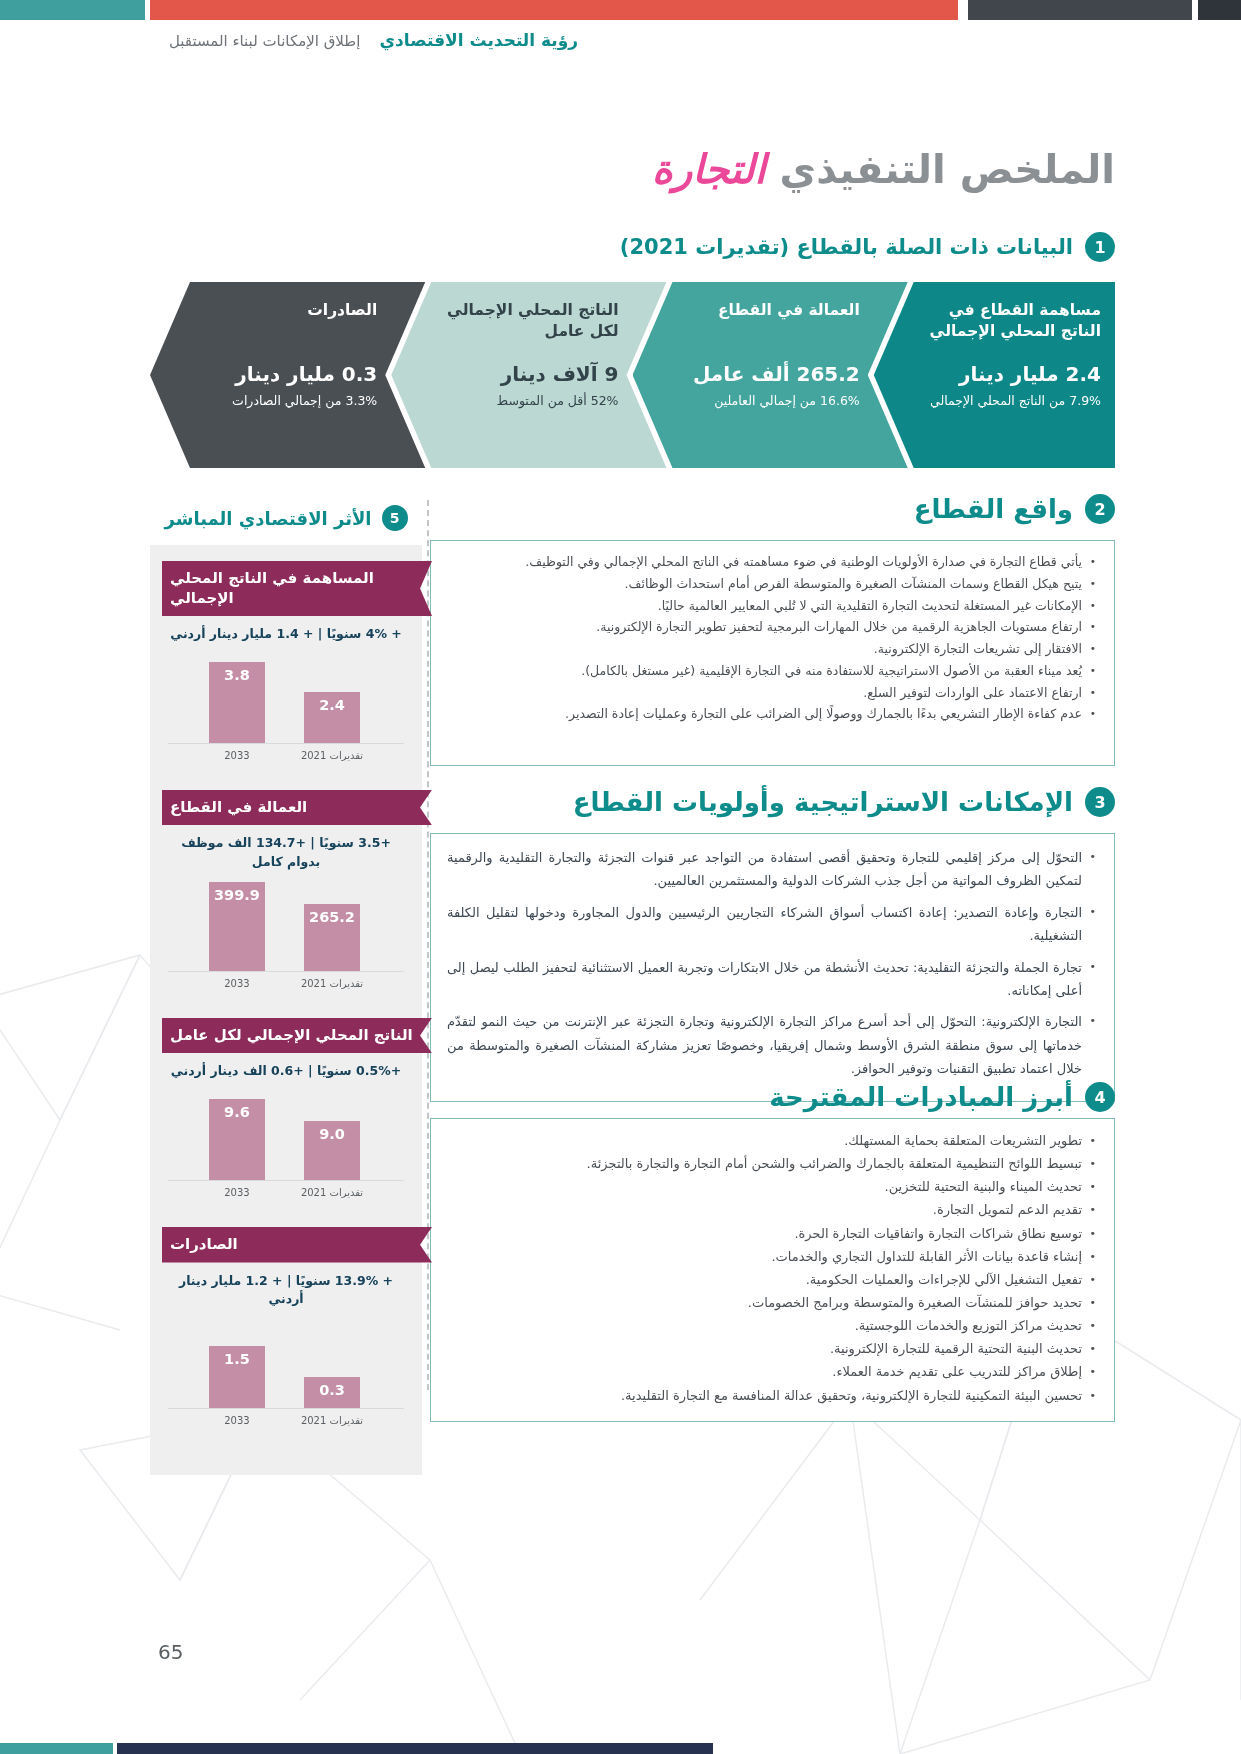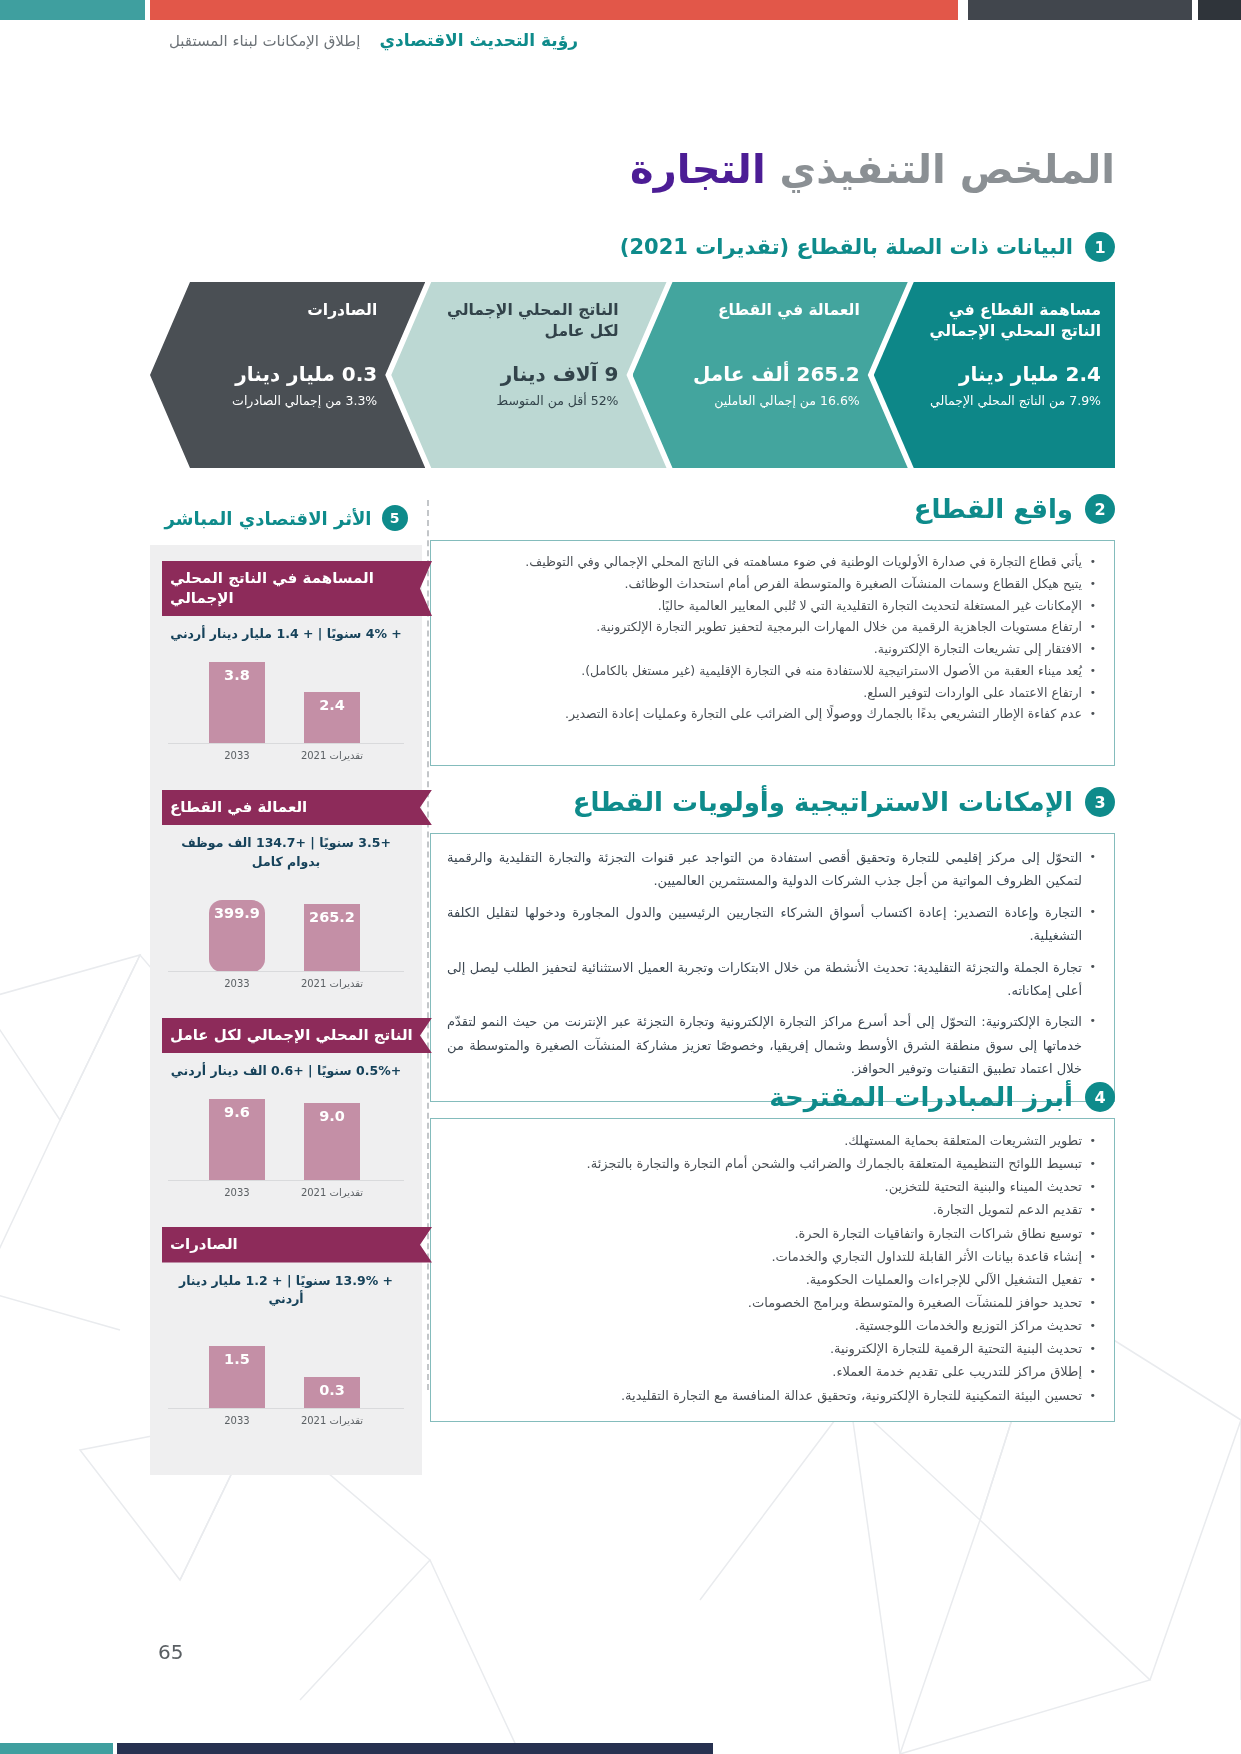--- a/index.html
+++ b/index.html
@@ -18,21 +18,21 @@
   .bb{position:absolute;bottom:0;height:11px;}
   .bb-teal{left:0;width:113px;background:#3f9f9f;}
   .bb-navy{left:117px;width:596px;background:#273150;}
   
   .brand{position:absolute;top:30px;left:148px;width:430px;direction:rtl;text-align:right;white-space:nowrap;}
   .brand-name{color:#0e8b8b;font-weight:bold;font-size:17px;}
   .brand-tag{color:#6d7378;font-size:15px;margin-right:14px;}
   
   .main-title{position:absolute;top:146px;right:126px;font-size:40px;font-weight:bold;white-space:nowrap;}
   .mt-gray{color:#8b9094;}
-  .mt-teal{color:#4c1d95;}
+  .mt-teal{color:#ec4899;font-style:italic;}
   
   .sec-head{position:absolute;display:flex;align-items:center;gap:12px;}
   .numcircle{width:30px;height:30px;min-width:30px;border-radius:50%;background:#0e8b8b;color:#fff;
     display:flex;align-items:center;justify-content:center;font-size:16px;font-weight:bold;}
   .sec-head .ht{color:#0e8b8b;font-weight:bold;}
   .sh1{top:232px;right:126px;}  .sh1 .ht{font-size:21px;}
   .sh2{top:494px;right:126px;}  .sh2 .ht{font-size:26px;}
   .sh3{top:787px;right:126px;}  .sh3 .ht{font-size:26px;}
   .sh4{top:1082px;right:126px;} .sh4 .ht{font-size:26px;}
   .sh5{top:505px;left:150px;width:272px;justify-content:center;gap:10px;}
@@ -214,33 +214,33 @@
         <div class="ribbon">العمالة في القطاع</div>
         <div class="chart-sub">+3.5 سنويًا | +134.7 الف موظف بدوام كامل</div>
         <div class="bars">
           <div class="bar-col">
             <div class="bar" style="height: 68px;">
               <span class="bar-val">265.2</span>
             </div>
             <div class="bar-label">تقديرات 2021</div>
           </div>
           <div class="bar-col">
-            <div class="bar" style="height: 72px; border-radius: 13px;">
+            <div class="bar" style="height: 90px;">
               <span class="bar-val">399.9</span>
             </div>
             <div class="bar-label">2033</div>
           </div>
         </div>
       </div>
       <div class="chart-block">
         <div class="ribbon">الناتج المحلي الإجمالي لكل عامل</div>
         <div class="chart-sub">+0.5% سنويًا | +0.6 الف دينار أردني</div>
         <div class="bars">
           <div class="bar-col">
-            <div class="bar" style="height: 78px; text-align: center;">
+            <div class="bar" style="height: 60px; text-align: center;">
               <span class="bar-val">9.0</span>
             </div>
             <div class="bar-label">تقديرات 2021</div>
           </div>
           <div class="bar-col">
             <div class="bar" style="height: 82px;">
               <span class="bar-val">9.6</span>
             </div>
             <div class="bar-label">2033</div>
           </div>

